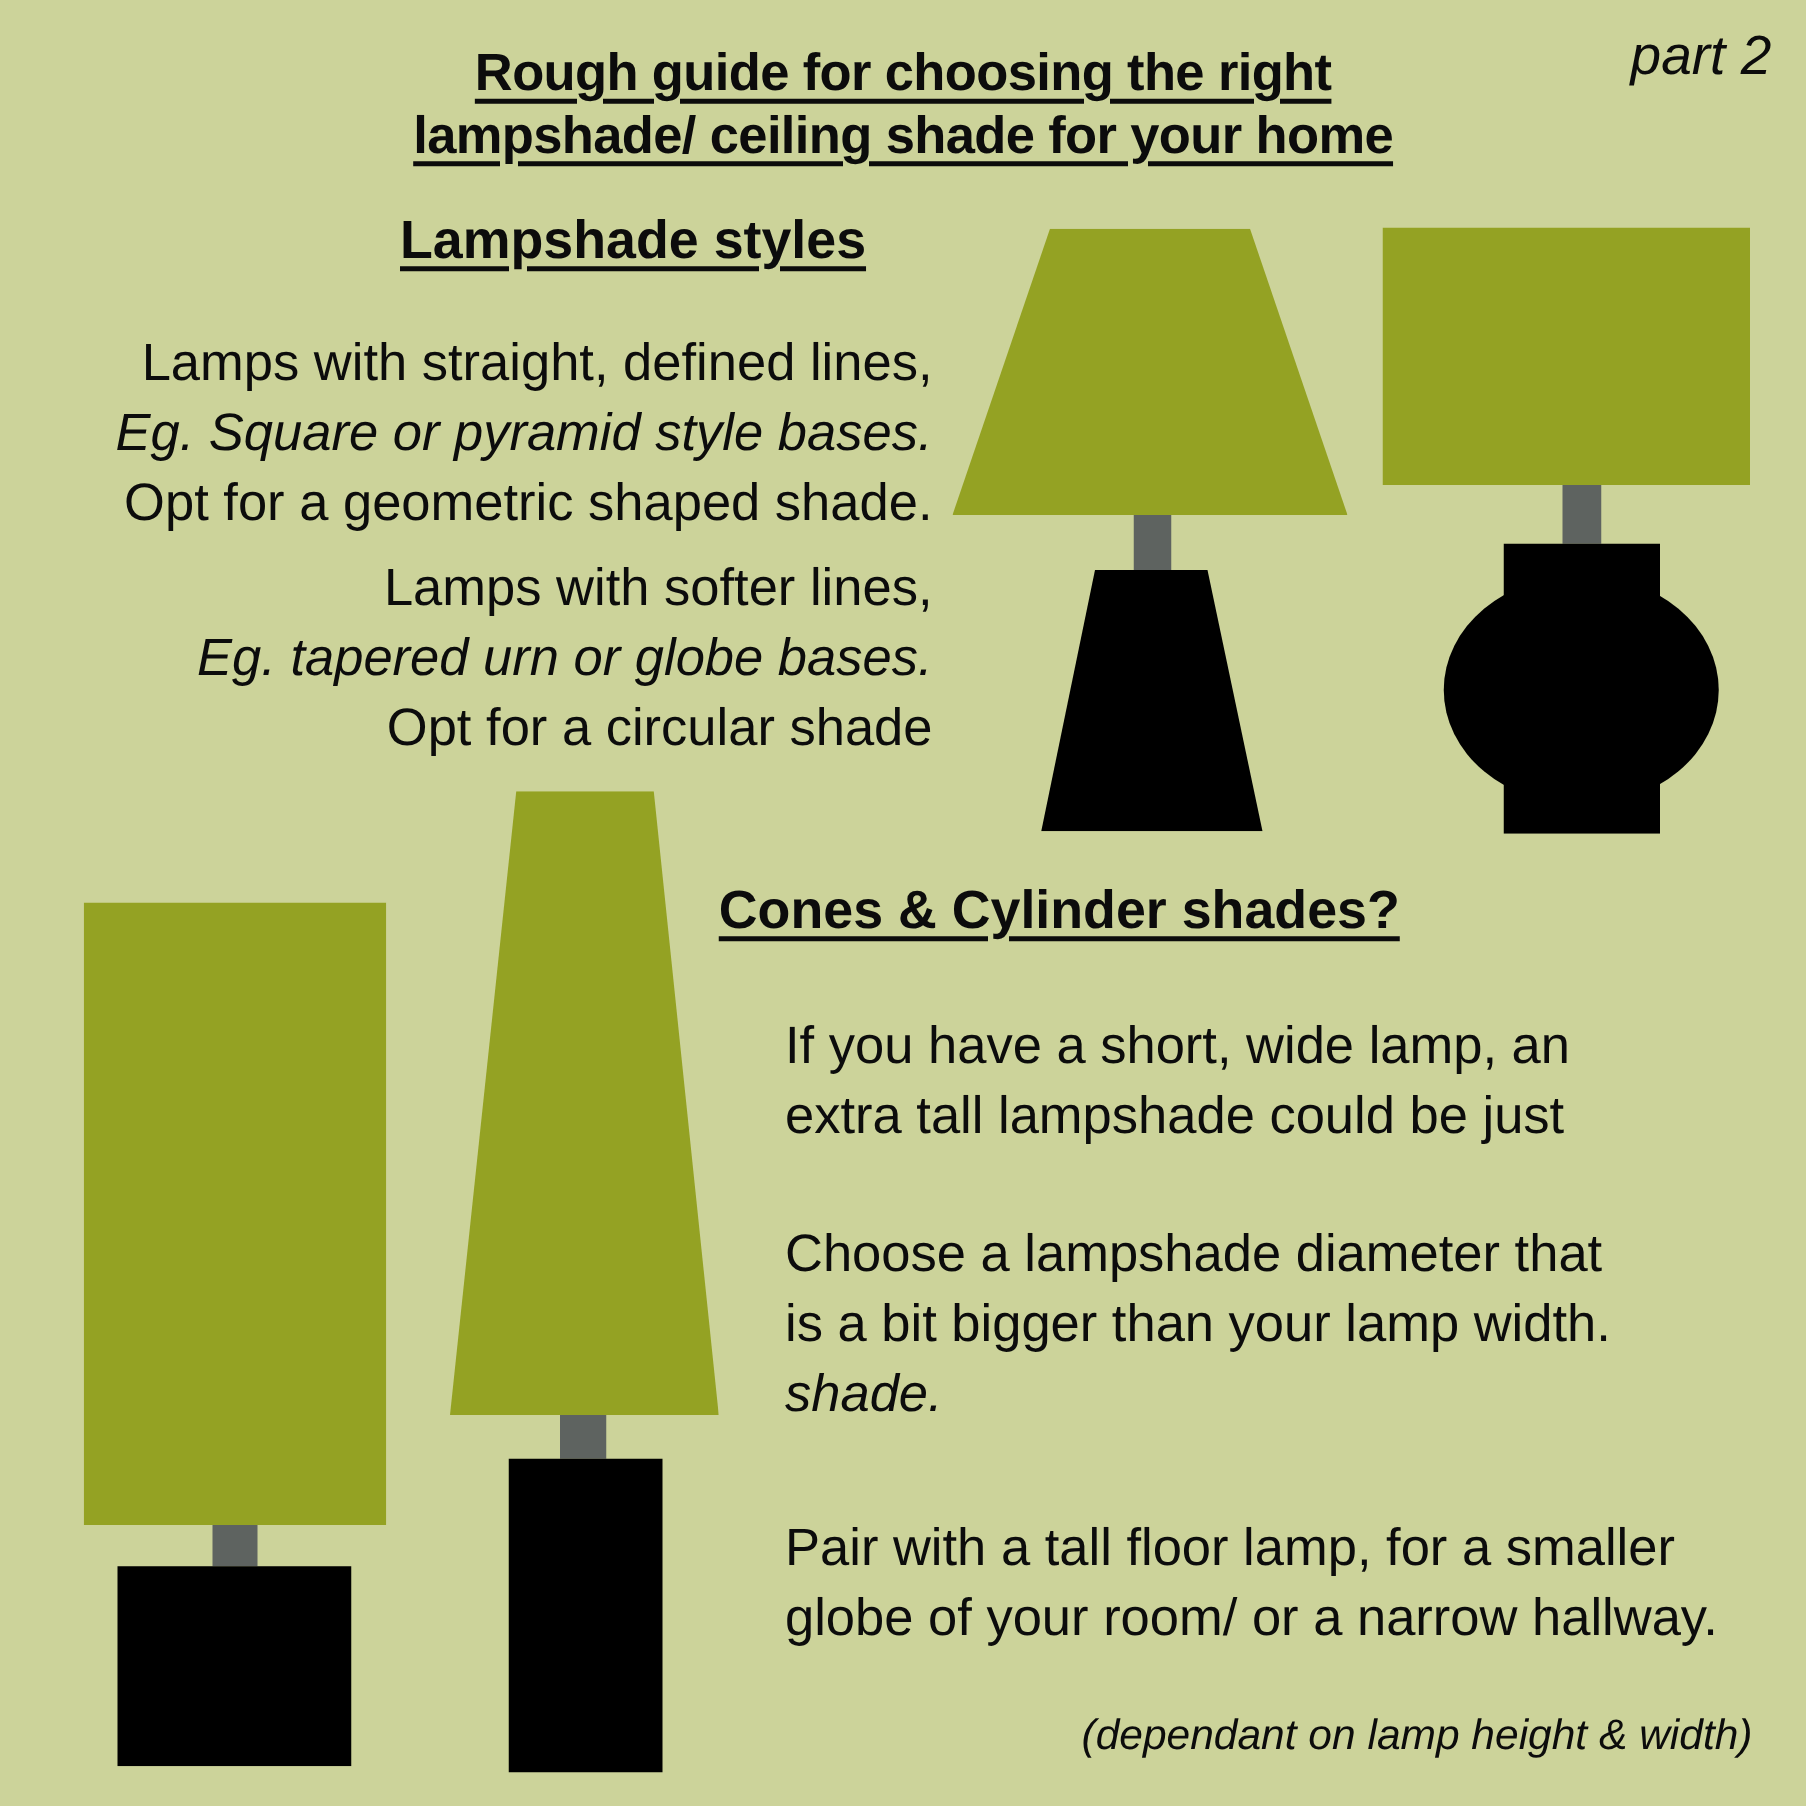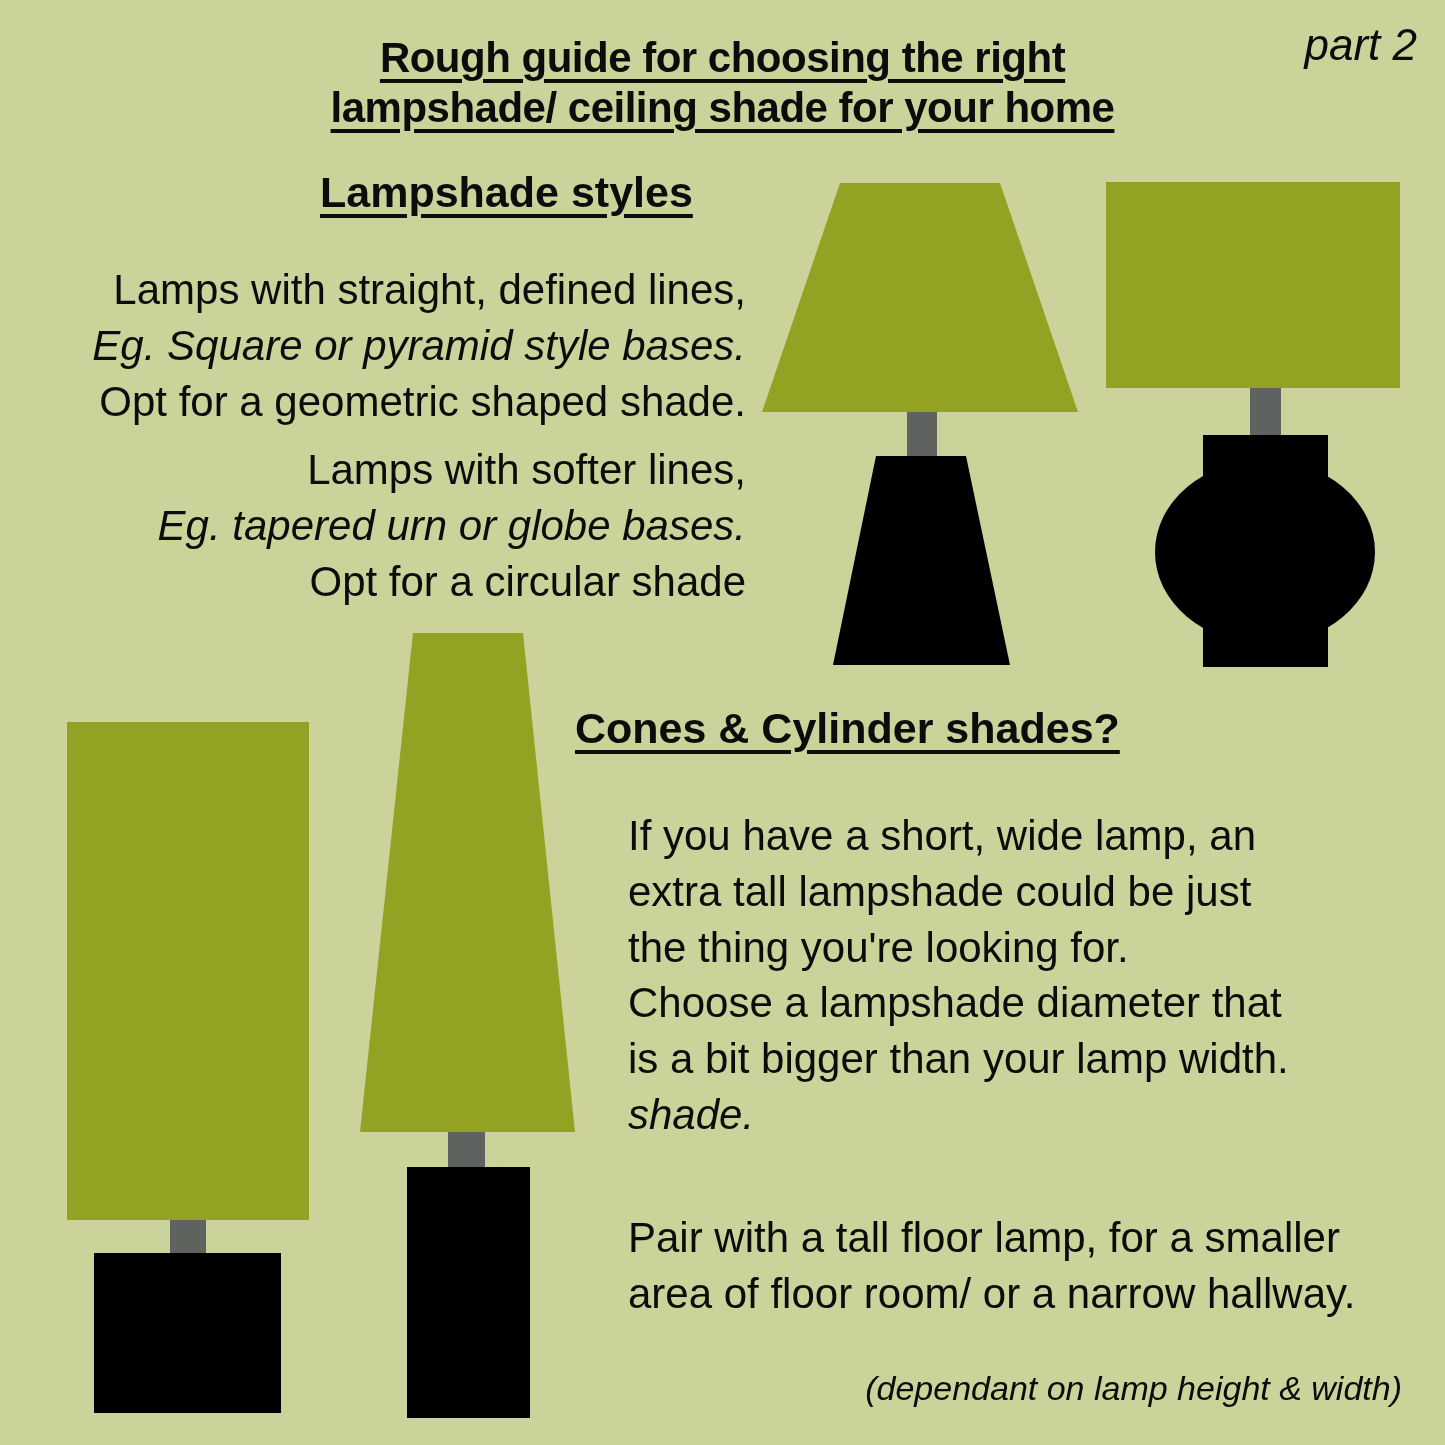--- a/index.html
+++ b/index.html
@@ -84,32 +84,31 @@
     <div>Lamps with softer lines,</div>
     <div class="italic">Eg. tapered urn or globe bases.</div>
     <div>Opt for a circular shade</div>
   </div>
 
   <div class="heading cones-heading">Cones &amp; Cylinder shades?</div>
 
   <div class="para left-para cones-para1">
     <div>If you have a short, wide lamp, an</div>
     <div>extra tall lampshade could be just</div>
-    <div>the thing you're looking for.</div>
   </div>
 
   <div class="para left-para cones-para2">
     <div>Choose a lampshade diameter that</div>
     <div>is a bit bigger than your lamp width.</div>
     <div class="italic">shade.</div>
   </div>
 
   <div class="para left-para cones-para3">
     <div>Pair with a tall floor lamp, for a smaller</div>
-    <div>area of floor room/ or a narrow hallway.</div>
+    <div>globe of your room/ or a narrow hallway.</div>
   </div>
 
   <div class="footer-note">(dependant on lamp height &amp; width)</div>
 
   <svg class="lamp lamp-geometric" viewBox="762 183 316 482" aria-hidden="true">
     <polygon class="shade" points="840,183 1000,183 1078,412 762,412"></polygon>
     <rect class="stem" x="907" y="412" width="30" height="46"></rect>
     <polygon class="base" points="876,456 966,456 1010,665 833,665"></polygon>
   </svg>
 

